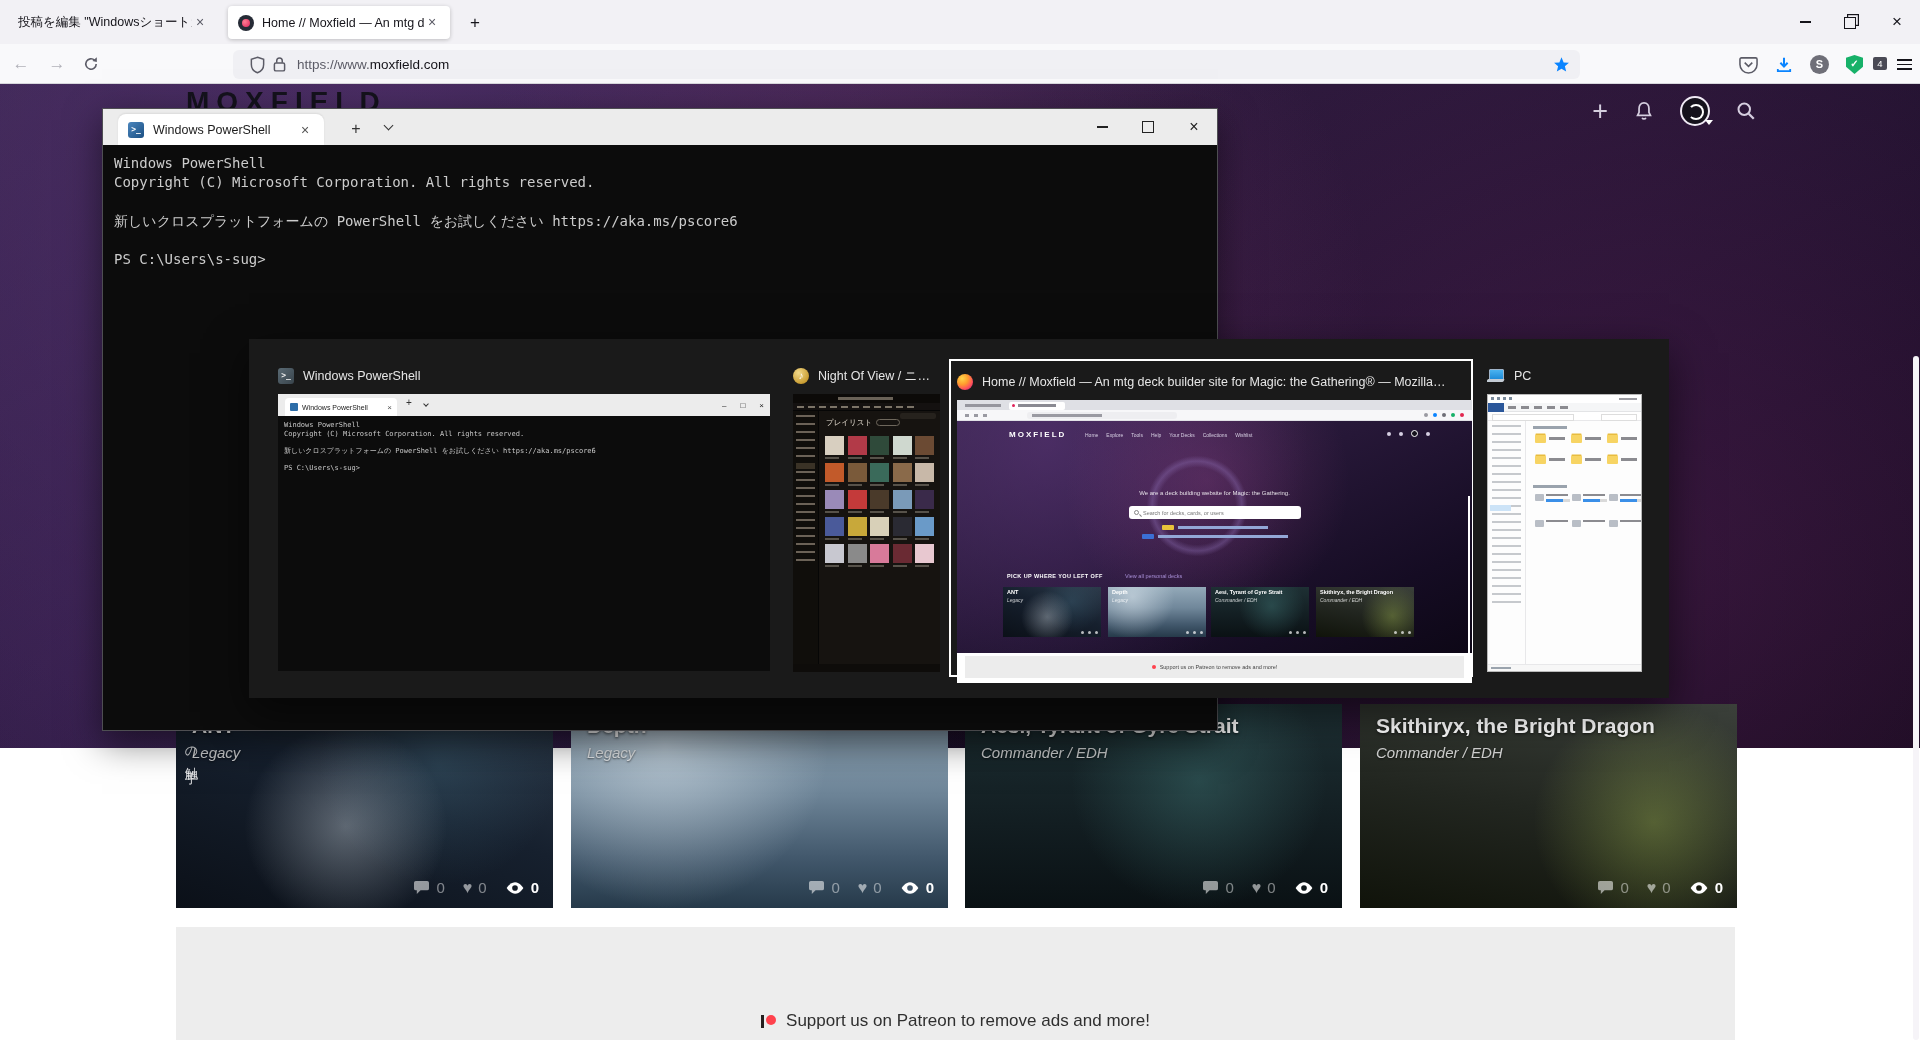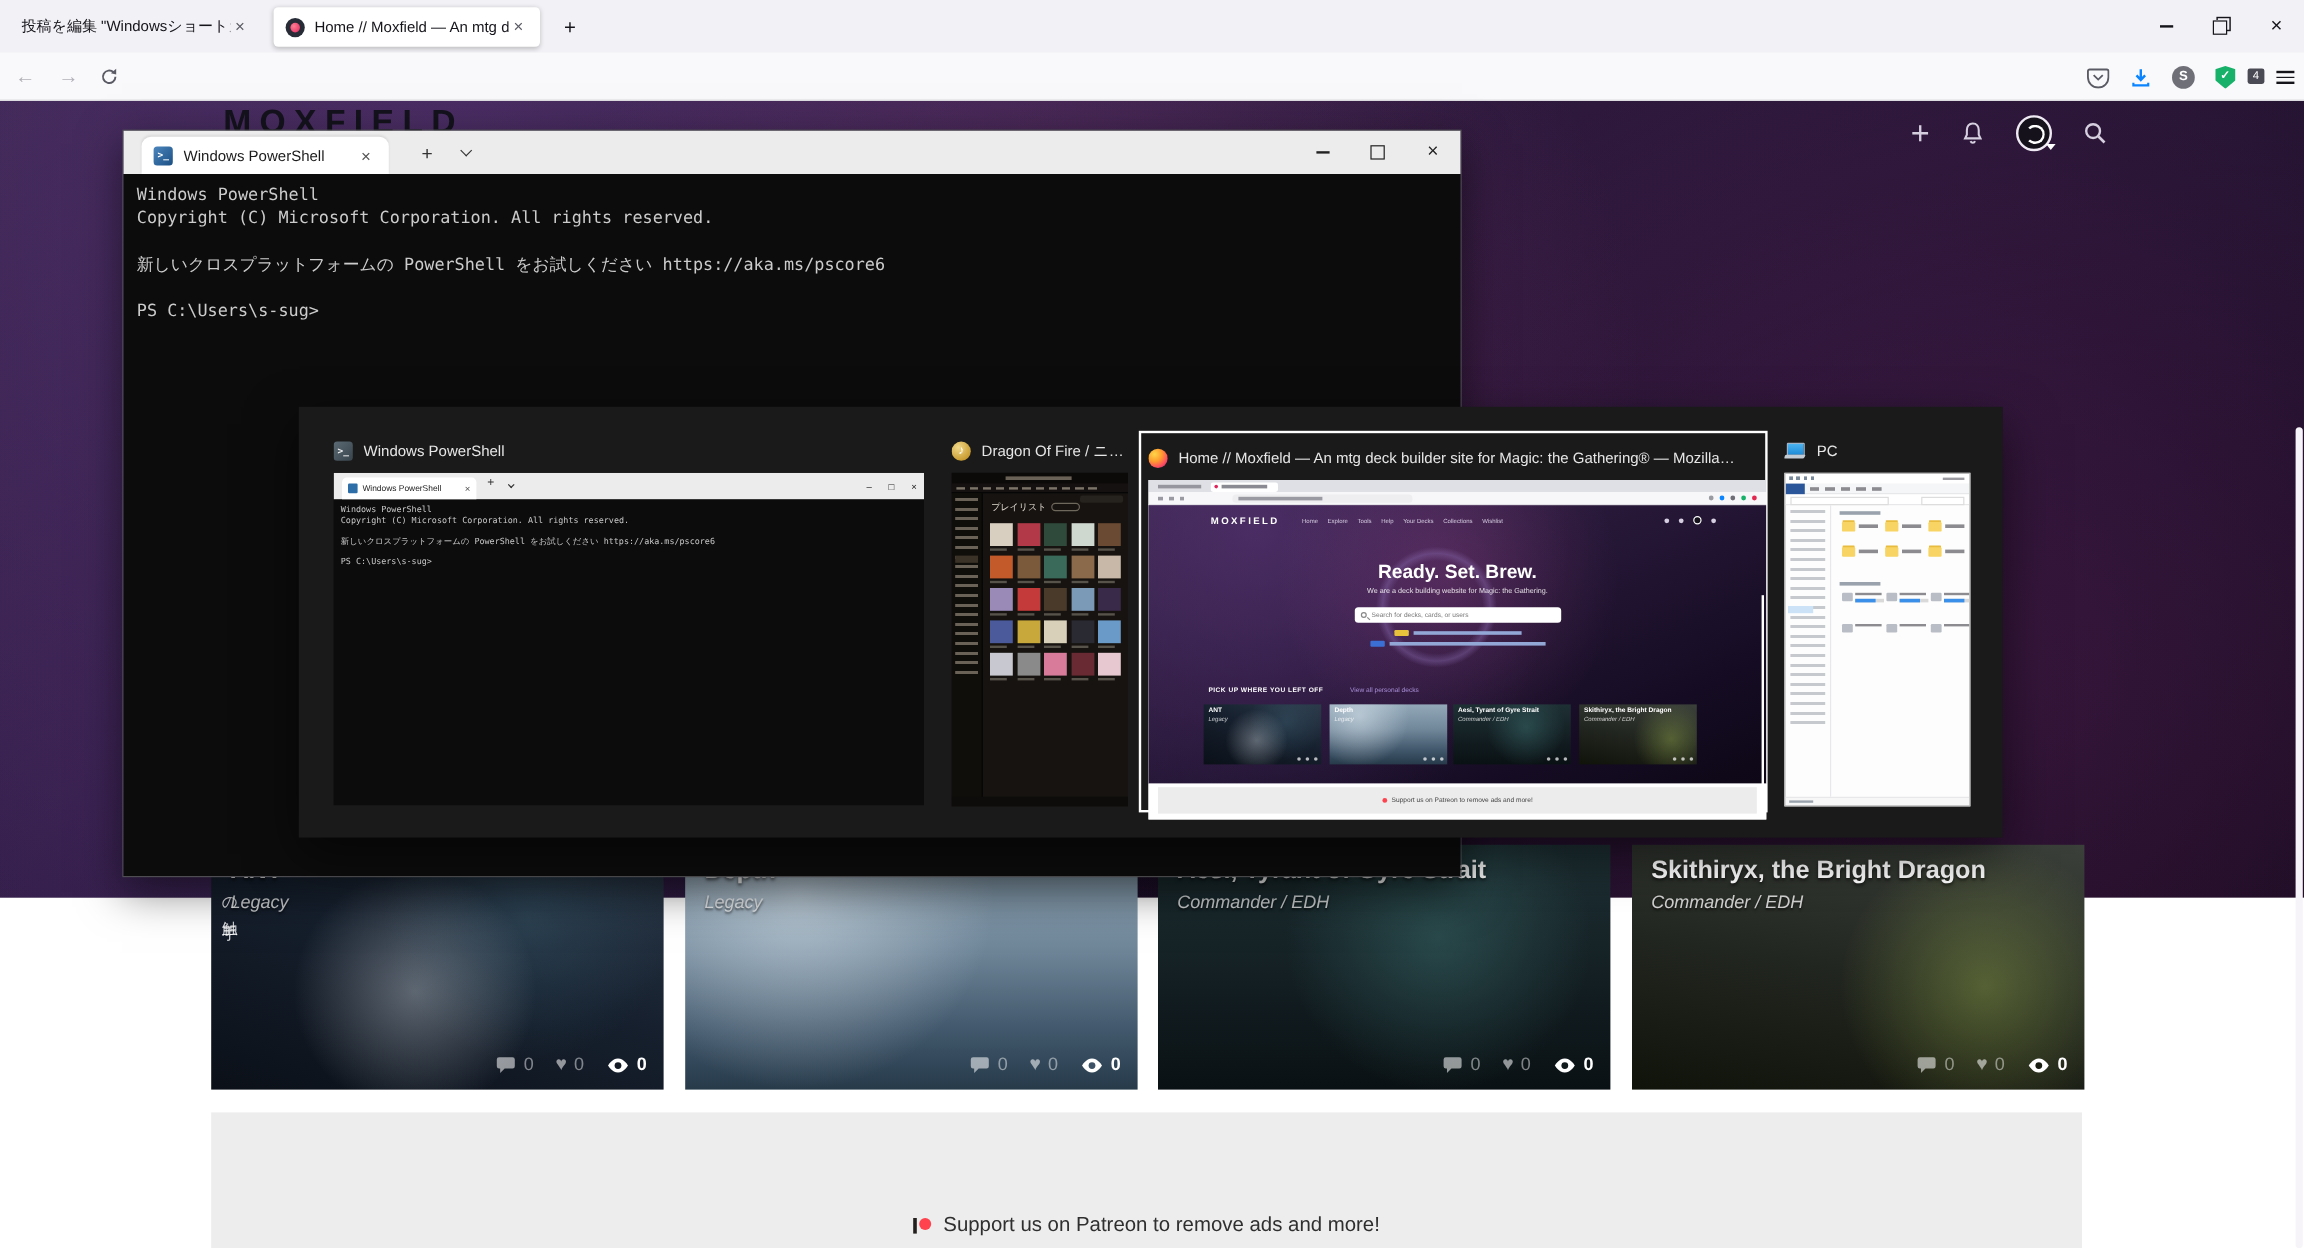--- a/index.html
+++ b/index.html
@@ -437,20 +437,39 @@
 
   <div class="navbar">
     <div class="nav-ico nav-back">←</div>
     <div class="nav-ico nav-fwd">→</div>
     <div class="nav-ico nav-reload">
       <svg width="16" height="16" viewBox="0 0 16 16">
           <path d="M13.2 8a5.2 5.2 0 1 1-1.6-3.75" fill="none" stroke="#5b5b66" stroke-width="1.6"></path>
           <polygon points="13.8,1.2 13.8,6 9.4,5" fill="#5b5b66"></polygon>
         </svg>
     </div>
+    <div class="urlbar">
+      <span class="ubar-ico">
+        <svg width="17" height="18" viewBox="0 0 16 17">
+            <path d="M8 1.2 13.8 3.2 V8 C13.8 12 11 14.7 8 15.8 C5 14.7 2.2 12 2.2 8 V3.2 Z" fill="none" stroke="#5b5b66" stroke-width="1.4"></path>
+          </svg>
+      </span>
+      <span class="ubar-ico">
+        <svg width="15" height="17" viewBox="0 0 14 16">
+            <rect x="2.2" y="6.6" width="9.6" height="7.4" rx="1.4" fill="none" stroke="#5b5b66" stroke-width="1.4"></rect>
+            <path d="M4.4 6.4 V4.4 a2.6 2.6 0 0 1 5.2 0 V6.4" fill="none" stroke="#5b5b66" stroke-width="1.4"></path>
+          </svg>
+      </span>
+      <span class="url-text"><span class="url-pre">https://www.</span><span class="url-dom">moxfield.com</span></span>
+      <span class="ubar-ico">
+        <svg width="17" height="17" viewBox="0 0 16 16">
+            <path d="M8 1.2 10 6 15 6.3 11.2 9.6 12.4 14.6 8 11.9 3.6 14.6 4.8 9.6 1 6.3 6 6 Z" fill="#0a84ff"></path>
+          </svg>
+      </span>
+    </div>
     <div class="ticons">
       <span>
         <svg width="19" height="18" viewBox="0 0 16 15">
             <path d="M2 1.5 h12 a1.2 1.2 0 0 1 1.2 1.2 V7 a7.2 7.2 0 0 1-14.4 0 V2.7 A1.2 1.2 0 0 1 2 1.5 Z" fill="none" stroke="#5b5b66" stroke-width="1.3"></path>
             <path d="M4.8 5.5 8 8.6 11.2 5.5" fill="none" stroke="#5b5b66" stroke-width="1.3"></path>
           </svg>
       </span>
       <span>
         <svg width="18" height="18" viewBox="0 0 16 16">
             <path d="M8 1.5 V9 M4.8 6 8 9.4 11.2 6" fill="none" stroke="#0a84ff" stroke-width="1.8"></path>
@@ -525,21 +544,21 @@
           <div class="mtline">新しいクロスプラットフォームの PowerShell をお試しください https://aka.ms/pscore6</div>
           <div class="mtline"></div>
           <div class="mtline">PS C:\Users\s-sug&gt;</div>
         </div>
       </div>
     </div>
 
     <div class="cell c2">
       <div class="clabel">
         <span class="mus-ico">♪</span>
-        <span class="lbl">Dragon Of Fire / ニ…</span>
+        <span class="lbl">Night Of View / ニ…</span>
       </div>
       <div class="thumb mu">
         <div class="mu-tb"></div>
         <div class="mu-menu"></div>
         <div class="mu-search"></div>
         <div class="mu-side"></div>
         <div class="mu-head">プレイリスト</div>
         <div class="mu-pill"></div>
         <div class="mu-grid">
             <div class="album" style="background: rgb(216, 207, 192);"></div>
@@ -601,21 +620,20 @@
               <span>Your Decks</span>
               <span>Collections</span>
               <span>Wishlist</span>
           </div>
           <div class="mf-picons">
               <span></span>
               <span></span>
               <span class="av"></span>
               <span></span>
             </div>
-          <div class="mf-h">Ready. Set. Brew.</div>
           <div class="mf-sub">We are a deck building website for Magic: the Gathering.</div>
           <div class="mf-search">
             <span class="mf-mag"></span>
             <span class="mf-ph">Search for decks, cards, or users</span>
           </div>
           <div class="mf-promo p1">
               <span class="chip y"></span>
               <span class="pbar" style="width:90px"></span>
             </div>
           <div class="mf-promo p2">

